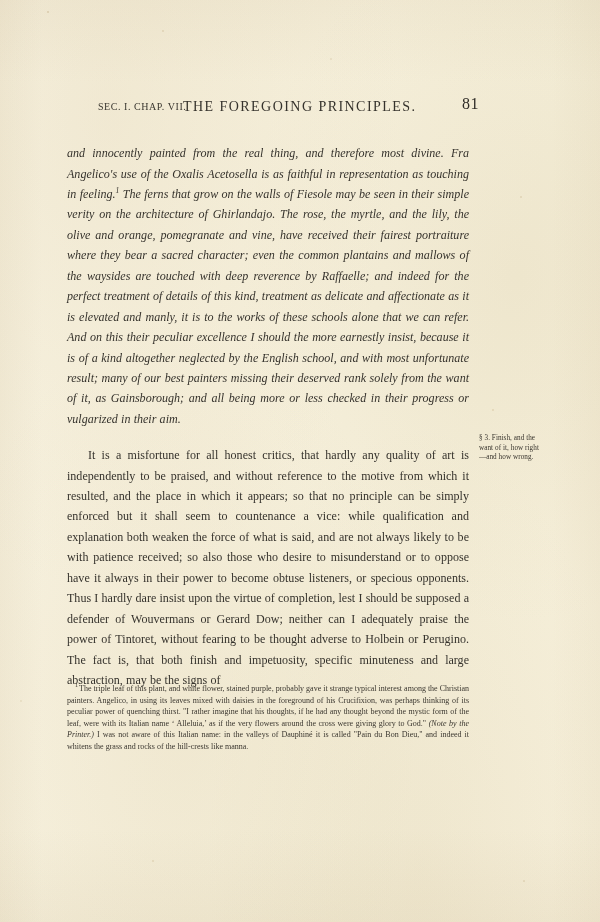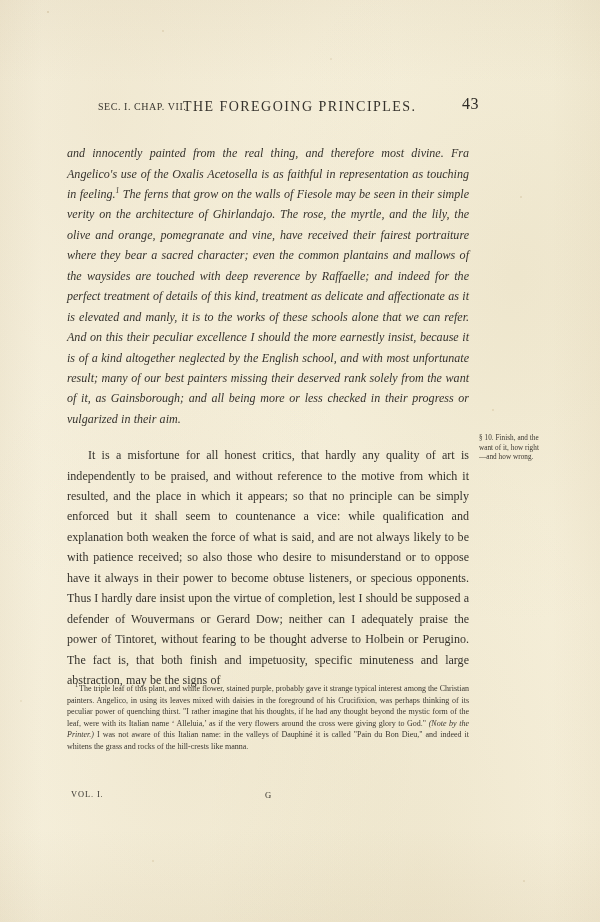--- a/index.html
+++ b/index.html
@@ -181,29 +181,25 @@
   <div class="speck" style="left:492px; top:409px; width:2.0px; height:2.0px; opacity:.30;"></div>
   <div class="speck" style="left:90px;  top:520px; width:1.4px; height:1.4px; opacity:.20;"></div>
   <div class="speck" style="left:300px; top:640px; width:1.5px; height:1.5px; opacity:.20;"></div>
   <div class="speck" style="left:152px; top:860px; width:1.9px; height:1.9px; opacity:.26;"></div>
   <div class="speck" style="left:523px; top:880px; width:1.7px; height:1.7px; opacity:.24;"></div>
   <div class="speck" style="left:20px;  top:700px; width:1.5px; height:1.5px; opacity:.18;"></div>
 
   <div id="running-head">
     <span id="head-sec">SEC. I. CHAP. VII.</span>
     <span id="head-title">THE FOREGOING PRINCIPLES.</span>
-    <span id="head-pageno">43</span>
+    <span id="head-pageno">81</span>
   </div>
 
   <p class="body-para" id="para-1"><span>and innocently painted from the real thing, and therefore most divine. Fra Angelico's use of the Oxalis Acetosella is as faithful in representation as touching in feeling.</span><sup class="fnref">1</sup><span> The ferns that grow on the walls of Fiesole may be seen in their simple verity on the architecture of Ghirlandajo. The rose, the myrtle, and the lily, the olive and orange, pomegranate and vine, have received their fairest portraiture where they bear a sacred character; even the common plantains and mallows of the waysides are touched with deep reverence by Raffaelle; and indeed for the perfect treatment of details of this kind, treatment as delicate and affectionate as it is elevated and manly, it is to the works of these schools alone that we can refer. And on this their peculiar excellence I should the more earnestly insist, because it is of a kind altogether neglected by the English school, and with most unfortunate result; many of our best painters missing their deserved rank solely from the want of it, as Gainsborough; and all being more or less checked in their progress or vulgarized in their aim.</span></p>
 
   <p class="body-para indent" id="para-2">It is a misfortune for all honest critics, that hardly any quality of art is independently to be praised, and without reference to the motive from which it resulted, and the place in which it appears; so that no principle can be simply enforced but it shall seem to countenance a vice: while qualification and explanation both weaken the force of what is said, and are not always likely to be with patience received; so also those who desire to misunderstand or to oppose have it always in their power to become obtuse listeners, or specious opponents. Thus I hardly dare insist upon the virtue of completion, lest I should be supposed a defender of Wouvermans or Gerard Dow; neither can I adequately praise the power of Tintoret, without fearing to be thought adverse to Holbein or Perugino. The fact is, that both finish and impetuosity, specific minuteness and large abstraction, may be the signs of</p>
 
-  <div id="margin-note">§ 10. Finish, and the want of it, how right—and how wrong.</div>
+  <div id="margin-note">§ 3. Finish, and the want of it, how right—and how wrong.</div>
 
   <div id="footnote"><span class="fn-lead"></span><sup class="fn-marker">1</sup><span>The triple leaf of this plant, and white flower, stained purple, probably gave it strange typical interest among the Christian painters. Angelico, in using its leaves mixed with daisies in the foreground of his Crucifixion, was perhaps thinking of its peculiar power of quenching thirst. "I rather imagine that his thoughts, if he had any thought beyond the mystic form of the leaf, were with its Italian name ‘ Alleluia,’ as if the very flowers around the cross were giving glory to God." </span><span class="fn-italic">(Note by the Printer.)</span><span> I was not aware of this Italian name: in the valleys of Dauphiné it is called "Pain du Bon Dieu," and indeed it whitens the grass and rocks of the hill-crests like manna.</span></div>
 
-  <div id="page-footer">
-    <span id="footer-vol">VOL. I.</span>
-    <span id="footer-sig">G</span>
-  </div>
 
 </div>
 
 </body></html>

